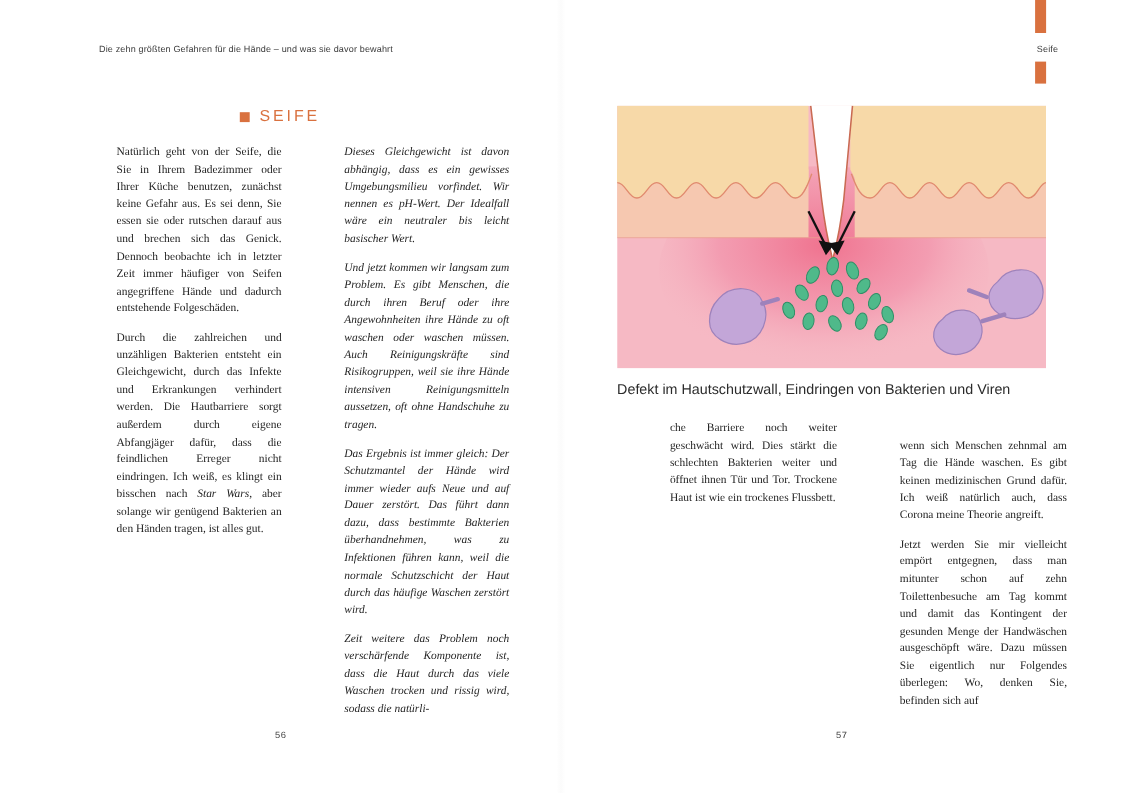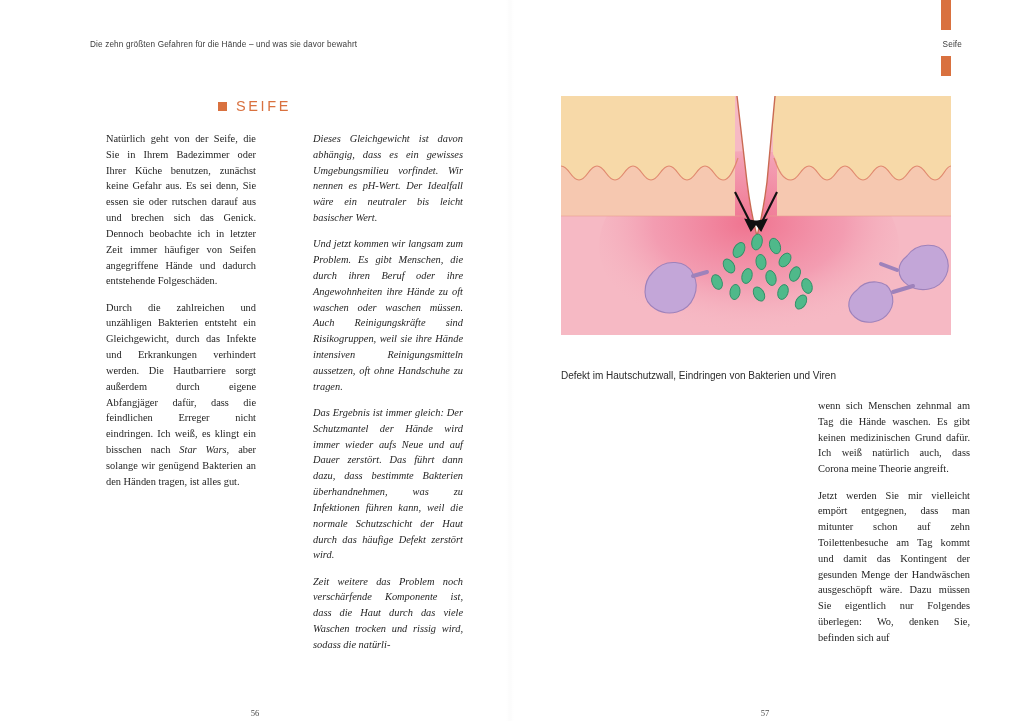--- a/index.html
+++ b/index.html
@@ -106,33 +106,31 @@
     left: 561px; top: 96px;
     width: 390px; height: 239px;
     overflow: hidden;
   }
   .figure svg { display: block; }
   .caption {
     position: absolute;
     left: 561px; top: 346px;
     width: 390px;
     font-family: "Liberation Sans", sans-serif;
-    font-size: 10px;
+    font-size: 13px;
     color: #2b2b2b;
-    margin-top: 24px;
   }
 
   
   .folio {
     position: absolute;
     top: 664px;
-    font-family: Liberation Serif, serif;
+    font-family: Liberation Mono, monospace;
     font-size: 8.6px;
     color: #4a4a4a;
-    margin-top: 44px;
   }
   .folio-left  { left: 0; width: 510px; text-align: center; }
   .folio-right { left: 510px; width: 510px; text-align: center; }
 
   .gutter-shadow {
     position: absolute;
     left: 506px; top: 0;
     width: 8px; height: 721px;
     background: linear-gradient(to right, rgba(0,0,0,0.00), rgba(0,0,0,0.015), rgba(0,0,0,0.00));
     pointer-events: none;
@@ -155,21 +153,21 @@
   </div>
 
   <div class="col" id="col-l1">
     <p>Natürlich geht von der Seife, die Sie in Ihrem Badezimmer oder Ihrer Küche benutzen, zunächst keine Gefahr aus. Es sei denn, Sie essen sie oder rutschen darauf aus und brechen sich das Genick. Dennoch beobachte ich in letzter Zeit immer häufiger von Seifen angegriffene Hände und dadurch entstehende Folgeschäden.</p>
     <p>Durch die zahlreichen und unzähligen Bakterien entsteht ein Gleichgewicht, durch das Infekte und Erkrankungen verhindert werden. Die Hautbarriere sorgt außerdem durch eigene Abfangjäger dafür, dass die feindlichen Erreger nicht eindringen. Ich weiß, es klingt ein bisschen nach <em>Star Wars</em>, aber solange wir genügend Bakterien an den Händen tragen, ist alles gut.</p>
   </div>
 
   <div class="col" id="col-l2">
     <p>Dieses Gleichgewicht ist davon abhängig, dass es ein gewisses Umgebungsmilieu vorfindet. Wir nennen es pH-Wert. Der Idealfall wäre ein neutraler bis leicht basischer Wert.</p>
     <p>Und jetzt kommen wir langsam zum Problem. Es gibt Menschen, die durch ihren Beruf oder ihre Angewohnheiten ihre Hände zu oft waschen oder waschen müssen. Auch Reinigungskräfte sind Risikogruppen, weil sie ihre Hände intensiven Reinigungsmitteln aussetzen, oft ohne Handschuhe zu tragen.</p>
-    <p>Das Ergebnis ist immer gleich: Der Schutzmantel der Hände wird immer wieder aufs Neue und auf Dauer zerstört. Das führt dann dazu, dass bestimmte Bakterien überhandnehmen, was zu Infektionen führen kann, weil die normale Schutzschicht der Haut durch das häufige Defekt zerstört wird.</p>
+    <p>Das Ergebnis ist immer gleich: Der Schutzmantel der Hände wird immer wieder aufs Neue und auf Dauer zerstört. Das führt dann dazu, dass bestimmte Bakterien überhandnehmen, was zu Infektionen führen kann, weil die normale Schutzschicht der Haut durch das häufige Waschen zerstört wird.</p>
     <p>Zeit weitere das Problem noch verschärfende Komponente ist, dass die Haut durch das viele Waschen trocken und rissig wird, sodass die natürli-</p>
   </div>
 
   <div class="figure">
     <svg width="390" height="239" viewBox="0 0 390 239" xmlns="http://www.w3.org/2000/svg">
       <defs>
         <radialGradient id="inflam" cx="50%" cy="38%" r="58%">
           <stop offset="0%" stop-color="#ef6f8c" stop-opacity="0.95"></stop>
           <stop offset="55%" stop-color="#f293ab" stop-opacity="0.75"></stop>
           <stop offset="100%" stop-color="#f6b9c4" stop-opacity="0.0"></stop>
@@ -298,20 +296,21 @@
           <path d="M336,174 L320,168"></path>
           <path d="M132,180 L146,176"></path>
         </g>
       </g>
     </svg>
   </div>
 
   <div class="caption">Defekt im Hautschutzwall, Eindringen von Bakterien und Viren</div>
 
   <div class="col" id="col-r1">
+    <p>che Barriere noch weiter geschwächt wird. Dies stärkt die schlechten Bakterien weiter und öffnet ihnen Tür und Tor. Trockene Haut ist wie ein trockenes Flussbett.</p>
   </div>
 
   <div class="col" id="col-r2">
     <p>wenn sich Menschen zehnmal am Tag die Hände waschen. Es gibt keinen medizinischen Grund dafür. Ich weiß natürlich auch, dass Corona meine Theorie angreift.</p>
     <p>Jetzt werden Sie mir vielleicht empört entgegnen, dass man mitunter schon auf zehn Toilettenbesuche am Tag kommt und damit das Kontingent der gesunden Menge der Handwäschen ausgeschöpft wäre. Dazu müssen Sie eigentlich nur Folgendes überlegen: Wo, denken Sie, befinden sich auf</p>
   </div>
 
   <div class="folio folio-left">56</div>
   <div class="folio folio-right">57</div>
 

